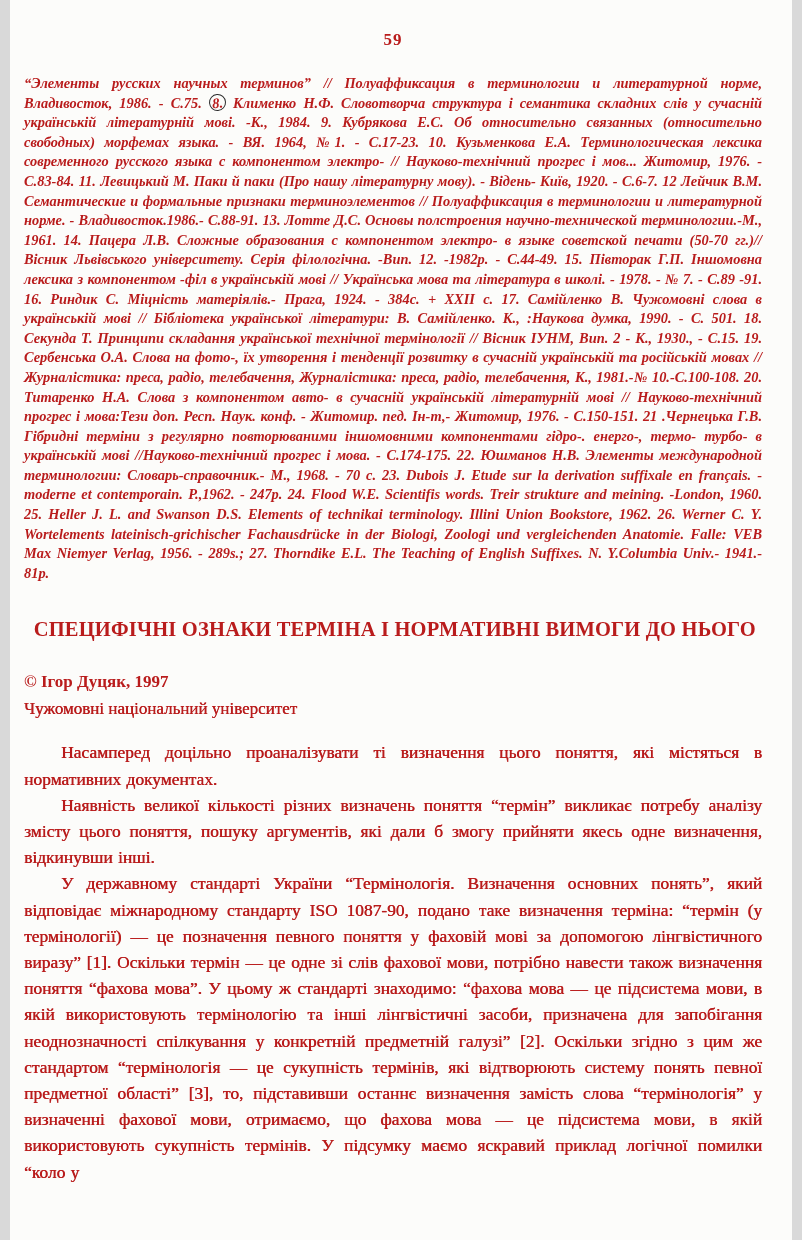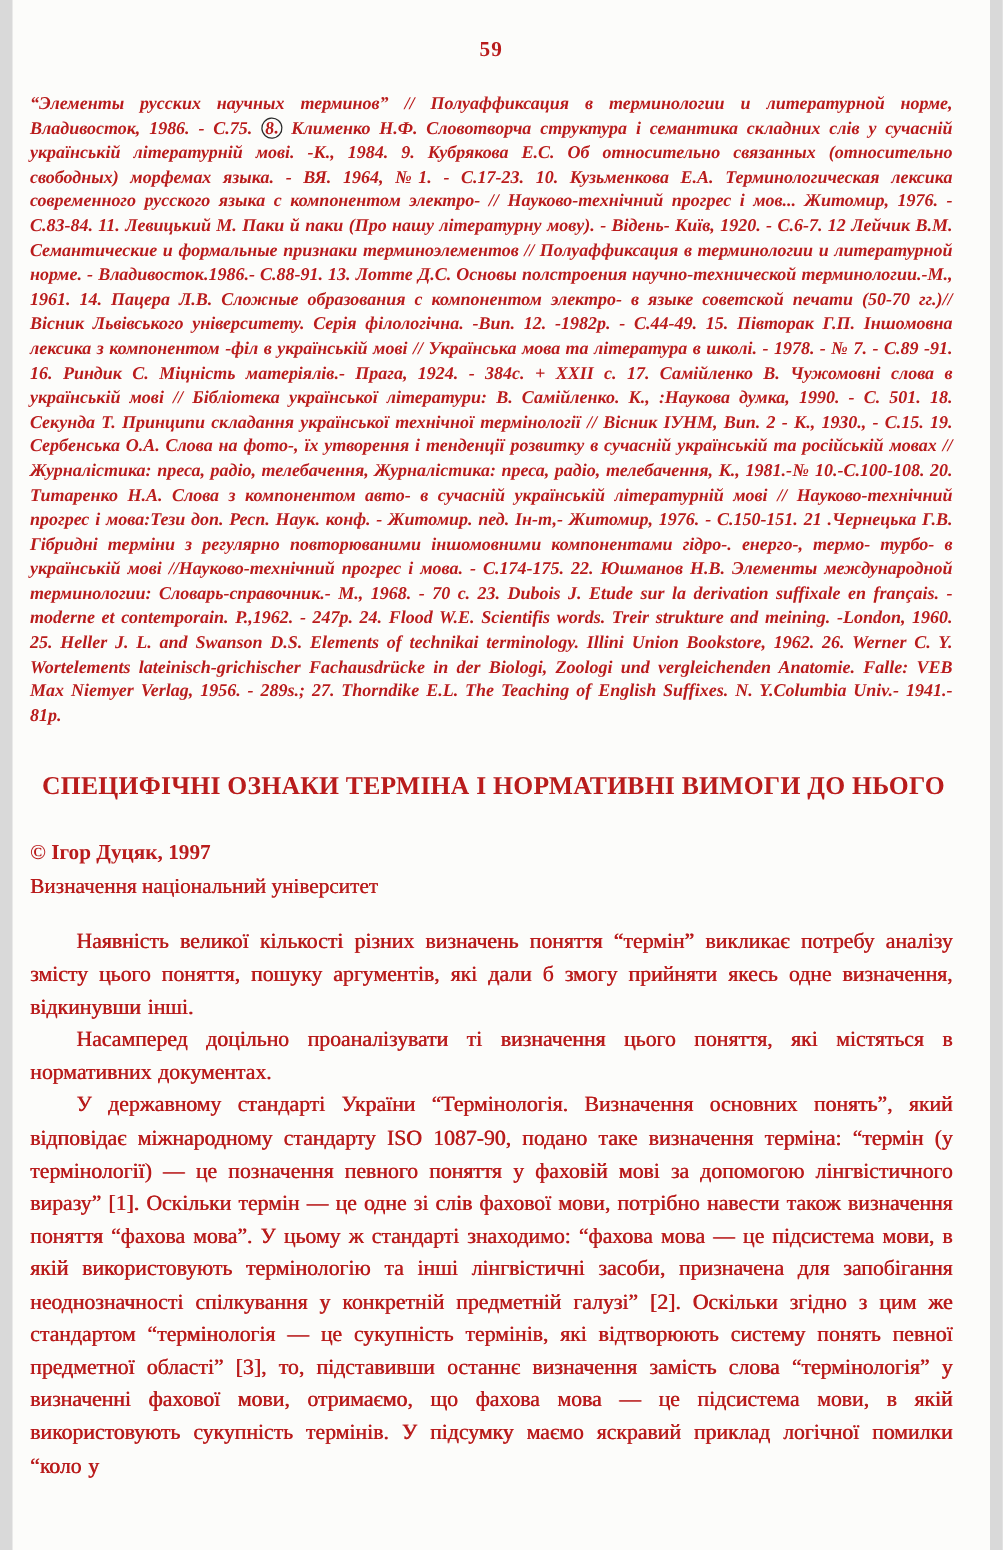--- a/index.html
+++ b/index.html
@@ -81,21 +81,21 @@
 <div class="page">
 
   <div class="page-number">59</div>
 
   <p class="references"><span>“Элементы русских научных терминов” // Полуаффиксация в терминологии и литературной норме, Владивосток, 1986. - С.75. </span><span class="circled">8.</span><span> Клименко Н.Ф. Словотворча структура і семантика складних слів у сучасній українській літературній мові. -К., 1984. 9. Кубрякова Е.С. Об относительно связанных (относительно свободных) морфемах языка. - ВЯ. 1964, №1. - С.17-23. 10. Кузьменкова Е.А. Терминологическая лексика современного русского языка с компонентом электро- // Науково-технічний прогрес і мов... Житомир, 1976. - С.83-84. 11. Левицький М. Паки й паки (Про нашу літературну мову). - Відень- Київ, 1920. - С.6-7. 12 Лейчик В.М. Семантические и формальные признаки терминоэлементов // Полуаффиксация в терминологии и литературной норме. - Владивосток.1986.- С.88-91. 13. Лотте Д.С. Основы полстроения научно-технической терминологии.-М., 1961. 14. Пацера Л.В. Сложные образования с компонентом электро- в языке советской печати (50-70 гг.)// Вісник Львівського університету. Серія філологічна. -Вип. 12. -1982р. - С.44-49. 15. Півторак Г.П. Іншомовна лексика з компонентом -філ в українській мові // Українська мова та література в школі. - 1978. - № 7. - С.89 -91. 16. Риндик С. Міцність матеріялів.- Прага, 1924. - 384с. + ХХІІ с. 17. Самійленко В. Чужомовні слова в українській мові // Бібліотека української літератури: В. Самійленко. К., :Наукова думка, 1990. - С. 501. 18. Секунда Т. Принципи складання української технічної термінології // Вісник ІУНМ, Вип. 2 - К., 1930., - С.15. 19. Сербенська О.А. Слова на фото-, їх утворення і тенденції розвитку в сучасній українській та російській мовах // Журналістика: преса, радіо, телебачення, Журналістика: преса, радіо, телебачення, К., 1981.-№ 10.-С.100-108. 20. Титаренко Н.А. Слова з компонентом авто- в сучасній українській літературній мові // Науково-технічний прогрес і мова:Тези доп. Респ. Наук. конф. - Житомир. пед. Ін-т,- Житомир, 1976. - С.150-151. 21 .Чернецька Г.В. Гібридні терміни з регулярно повторюваними іншомовними компонентами гідро-. енерго-, термо- турбо- в українській мові //Науково-технічний прогрес і мова. - С.174-175. 22. Юшманов Н.В. Элементы международной терминологии: Словарь-справочник.- М., 1968. - 70 с. 23. Dubois J. Etude sur la derivation suffixale en français. -moderne et contemporain. P.,1962. - 247p. 24. Flood W.E. Scientifis words. Treir strukture and meining. -London, 1960. 25. Heller J. L. and Swanson D.S. Elements of technikai terminology. Illini Union Bookstore, 1962. 26. Werner C. Y. Wortelements lateinisch-grichischer Fachausdrücke in der Biologi, Zoologi und vergleichenden Anatomie. Falle: VEB Max Niemyer Verlag, 1956. - 289s.; 27. Thorndike E.L. The Teaching of English Suffixes. N. Y.Columbia Univ.- 1941.- 81p.</span></p>
 
   <h1 class="title">СПЕЦИФІЧНІ ОЗНАКИ ТЕРМІНА І НОРМАТИВНІ ВИМОГИ ДО НЬОГО</h1>
 
   <div class="copyright">© Ігор Дуцяк, 1997</div>
 
-  <div class="affiliation">Визначення національний університет</div>
+  <div class="affiliation">Чужомовні національний університет</div>
 
   <div>
+    <p class="body-para">Насамперед доцільно проаналізувати ті визначення цього поняття, які містяться в нормативних документах.</p>
     <p class="body-para">Наявність великої кількості різних визначень поняття “термін” викликає потребу аналізу змісту цього поняття, пошуку аргументів, які дали б змогу прийняти якесь одне визначення, відкинувши інші.</p>
-    <p class="body-para">Насамперед доцільно проаналізувати ті визначення цього поняття, які містяться в нормативних документах.</p>
     <p class="body-para">У державному стандарті України “Термінологія. Визначення основних понять”, який відповідає міжнародному стандарту ISO 1087-90, подано таке визначення терміна: “термін (у термінології) — це позначення певного поняття у фаховій мові за допомогою лінгвістичного виразу” [1]. Оскільки термін — це одне зі слів фахової мови, потрібно навести також визначення поняття “фахова мова”. У цьому ж стандарті знаходимо: “фахова мова — це підсистема мови, в якій використовують термінологію та інші лінгвістичні засоби, призначена для запобігання неоднозначності спілкування у конкретній предметній галузі” [2]. Оскільки згідно з цим же стандартом “термінологія — це сукупність термінів, які відтворюють систему понять певної предметної області” [3], то, підставивши останнє визначення замість слова “термінологія” у визначенні фахової мови, отримаємо, що фахова мова — це підсистема мови, в якій використовують сукупність термінів. У підсумку маємо яскравий приклад логічної помилки “коло у</p>
   </div>
 
 </div>
 
 </body></html>

